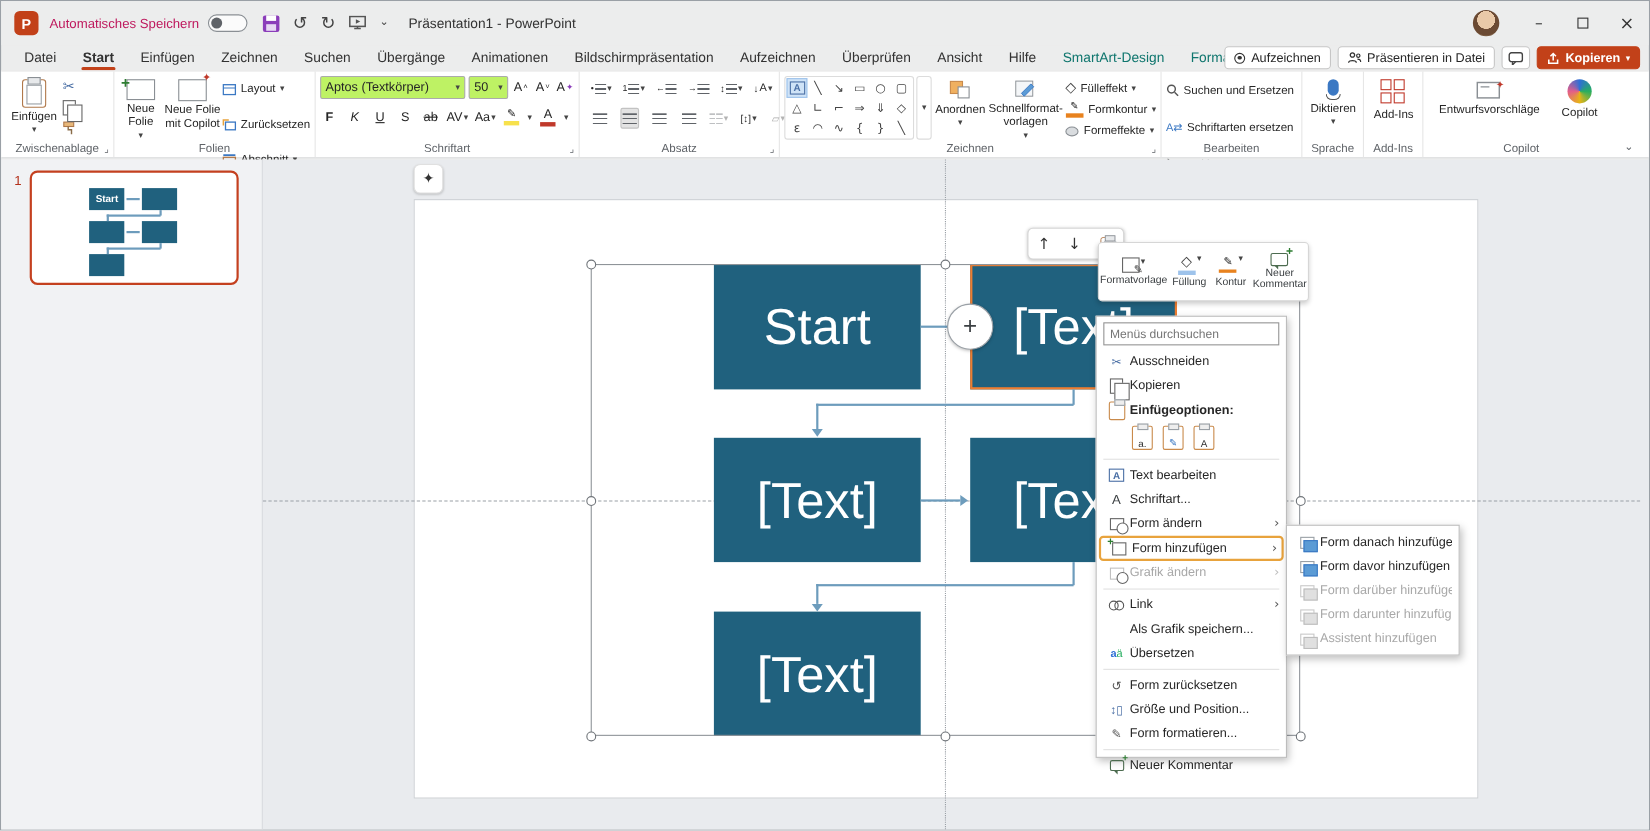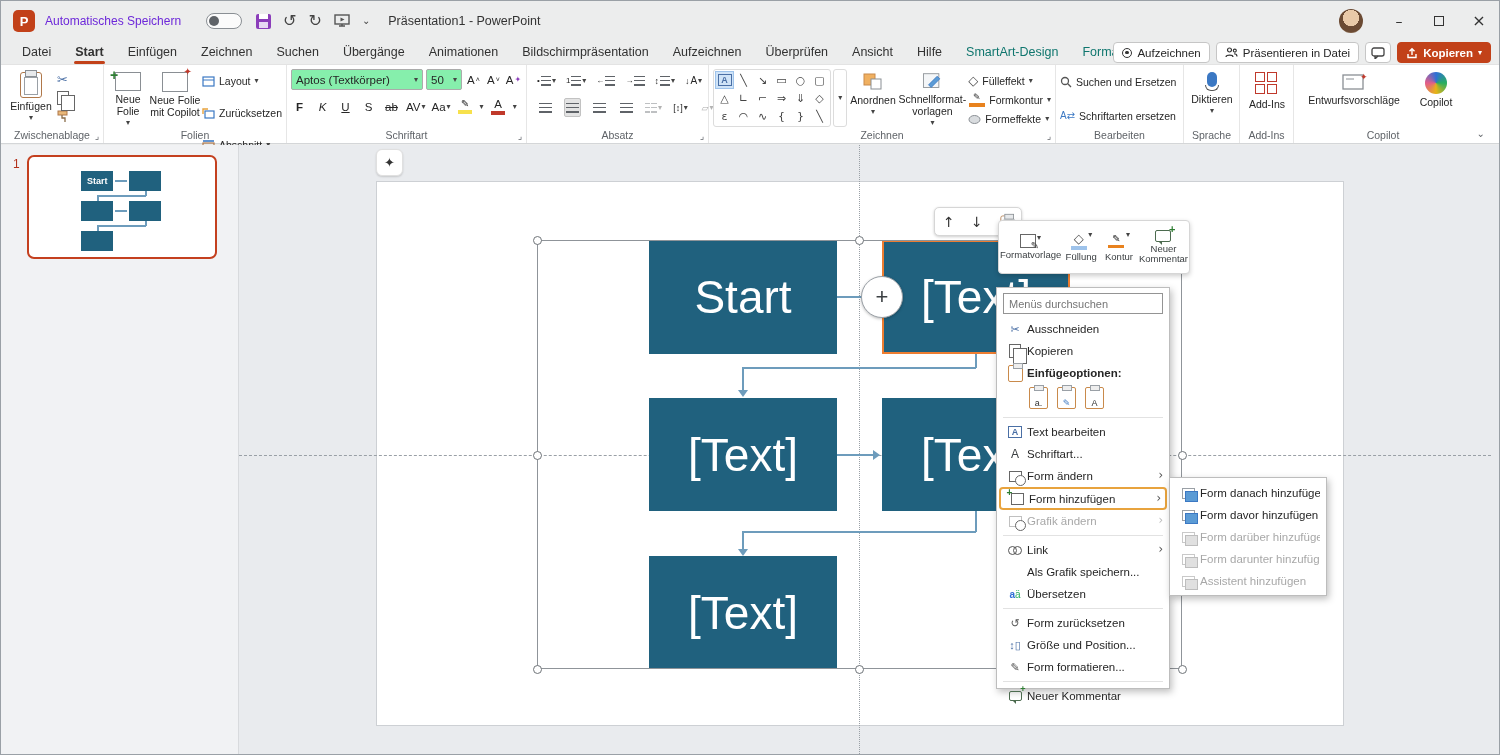--- a/index.html
+++ b/index.html
@@ -3,21 +3,21 @@
 <meta charset="utf-8">
 <style>
   *{box-sizing:border-box;margin:0;padding:0}
   body{font-family:"Liberation Sans",sans-serif;background:#cfd2d6}
   .app{position:relative;width:1500px;height:755px;background:#eceded;border:1px solid #9aa0a6;overflow:hidden}
   .ico{font-family:"DejaVu Sans",sans-serif;line-height:1}
 
   
   .titlebar{position:absolute;left:0;top:0;width:100%;height:40px;display:flex;align-items:center;background:#eceded}
   .pptlogo{width:22px;height:22px;margin:0 10px 0 12px;border-radius:5px;background:#c24119;color:#fff;font-size:13px;font-weight:bold;display:flex;align-items:center;justify-content:center}
-  .autosave-label{font-size:12px;color:#6d28d9;margin-right:25px}
+  .autosave-label{font-size:12px;color:#be185d;margin-right:8px}
   .toggle{width:36px;height:16px;border:1px solid #8a8f94;border-radius:9px;background:#fbfbfb;position:relative;margin-right:14px}
   .toggle .knob{position:absolute;left:2px;top:2px;width:10px;height:10px;border-radius:50%;background:#5f6368}
   .qat{display:flex;align-items:center;gap:12px;color:#444}
   .qat .g{font-size:16px;cursor:default}
   .save-ic{width:15px;height:15px;background:#8b3dba;border-radius:2px;position:relative}
   .save-ic:before{content:"";position:absolute;left:3px;top:0;width:9px;height:5px;background:#fff}
   .save-ic:after{content:"";position:absolute;left:3px;bottom:1px;width:9px;height:6px;background:#e7d7f3}
   .doctitle{font-size:12.5px;color:#333;margin-left:18px}
   .searchpill{position:absolute;left:612px;top:8px;width:290px;height:24px;background:#fff;border:1px solid #d4d4d4;border-radius:4px;display:flex;align-items:center;padding:0 8px;gap:7px}
   .searchpill input{border:none;outline:none;font-size:12px;color:#444;width:100%;font-family:"Liberation Sans",sans-serif}
@@ -50,21 +50,21 @@
   .smallrow{display:flex;align-items:center;gap:4px;font-size:10.5px;color:#262626;height:19px;white-space:nowrap}
   .clip-ic{width:22px;height:26px;border:1.5px solid #b0784a;border-radius:3px;position:relative;background:#fff}
   .clip-ic:before{content:"";position:absolute;left:4px;top:-3px;width:10px;height:5px;background:#e7e9eb;border:1px solid #8a8f94}
   .clip-ic:after{content:"";position:absolute;left:3px;top:4px;width:12px;height:16px;background:#fff;border:1px solid #9aa0a6}
   .copy-ic{width:12px;height:14px;border:1.2px solid #666;background:#fff;position:relative}
   .copy-ic:before{content:"";position:absolute;left:3px;top:3px;width:12px;height:14px;border:1.2px solid #666;background:#fff}
   .slide-ic{width:26px;height:20px;border:1.5px solid #8a8f94;background:#fff;position:relative}
   .slide-ic .pl{position:absolute;left:-6px;top:-6px;color:#2e7d32;font-size:14px;font-weight:bold}
   .spark{color:#c0392b;font-size:10px}
   .selbox{border:1px solid #9ec3eb;background:#cfe3f7}
-  .ddbox{height:21px;border:1px solid #ababab;border-radius:2px;background:#86efac;display:flex;align-items:center;justify-content:space-between;font-size:11.5px;color:#262626;padding:0 4px}
+  .ddbox{height:21px;border:1px solid #ababab;border-radius:2px;background:#bef264;display:flex;align-items:center;justify-content:space-between;font-size:11.5px;color:#262626;padding:0 4px}
   .fbtn{min-width:17px;height:19px;display:flex;align-items:center;justify-content:center;font-size:11.5px;color:#262626;gap:1px}
   .bar-under{display:flex;flex-direction:column;align-items:center;gap:1px}
   .bar-under .bar{width:14px;height:3.5px}
   .linesico{width:13px;height:10px;background:repeating-linear-gradient(#5f6368 0 1.2px,transparent 1.2px 4.2px)}
   .galcell{width:19px;height:18px;display:flex;align-items:center;justify-content:center;font-size:11px;color:#444}
   .micbody{width:10px;height:15px;border-radius:5px;background:#3b78c3}
   .micstand{width:14px;height:6px;border:1.4px solid #555;border-top:none;border-radius:0 0 7px 7px;margin-top:-2px}
   .addins-ic{width:24px;height:24px;display:grid;grid-template-columns:10px 10px;grid-template-rows:10px 10px;gap:2px}
   .addins-ic span{border:1.6px solid #c0392b}
   .copilot-ic{width:22px;height:22px;border-radius:50%;background:conic-gradient(#2f6fd6,#27ae60,#e7b416,#e35d8a,#2f6fd6)}

